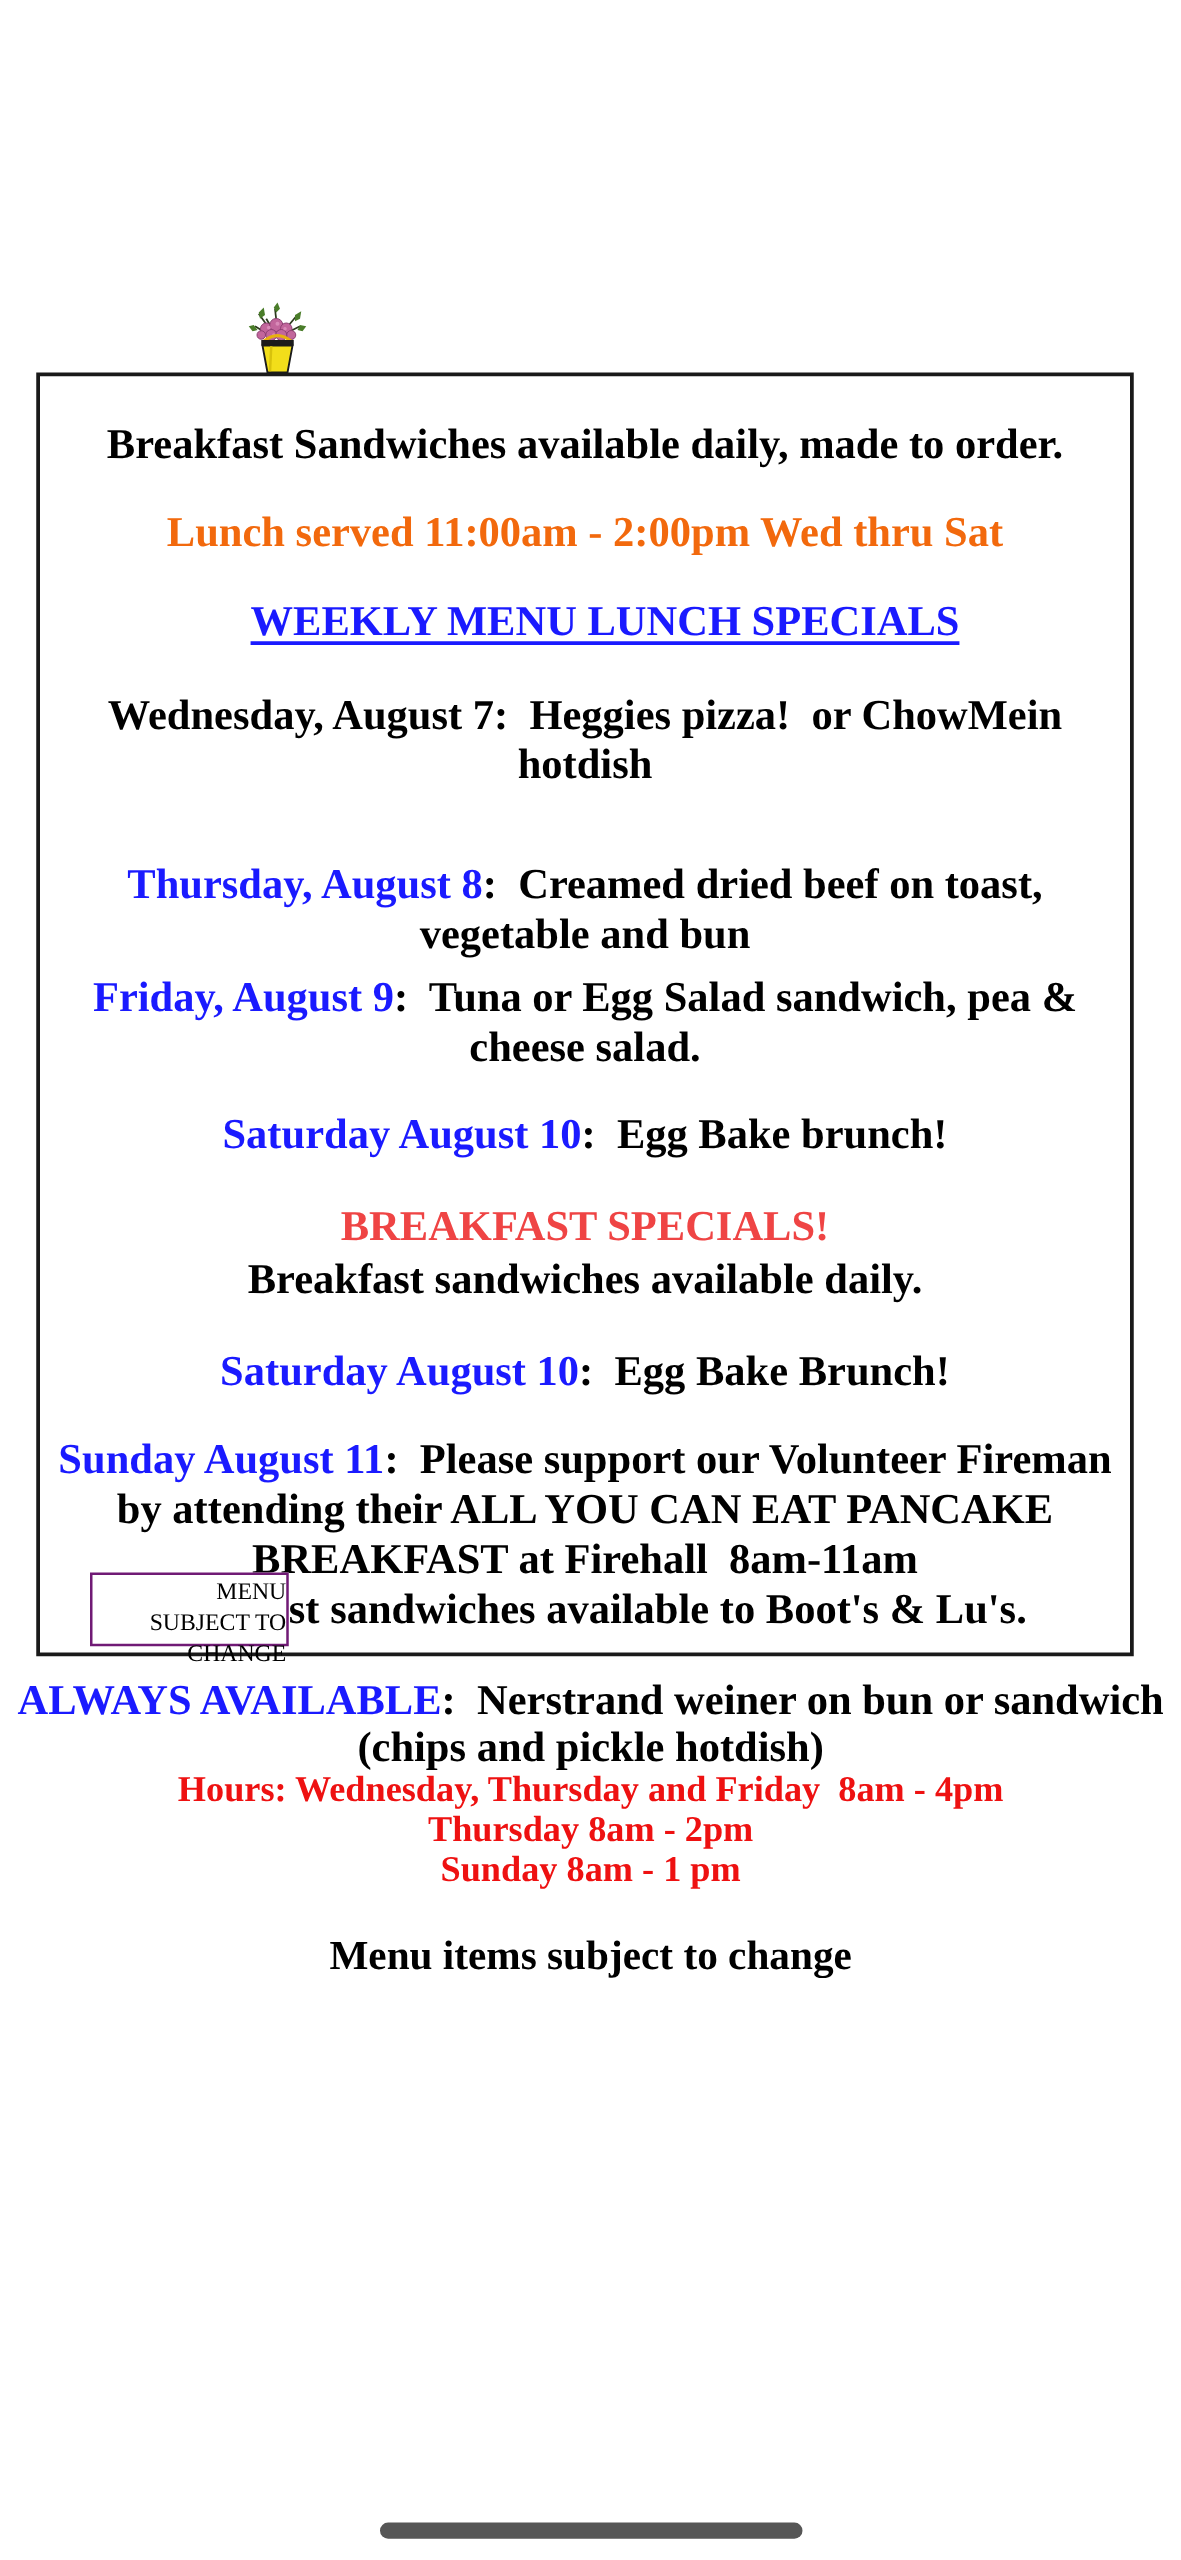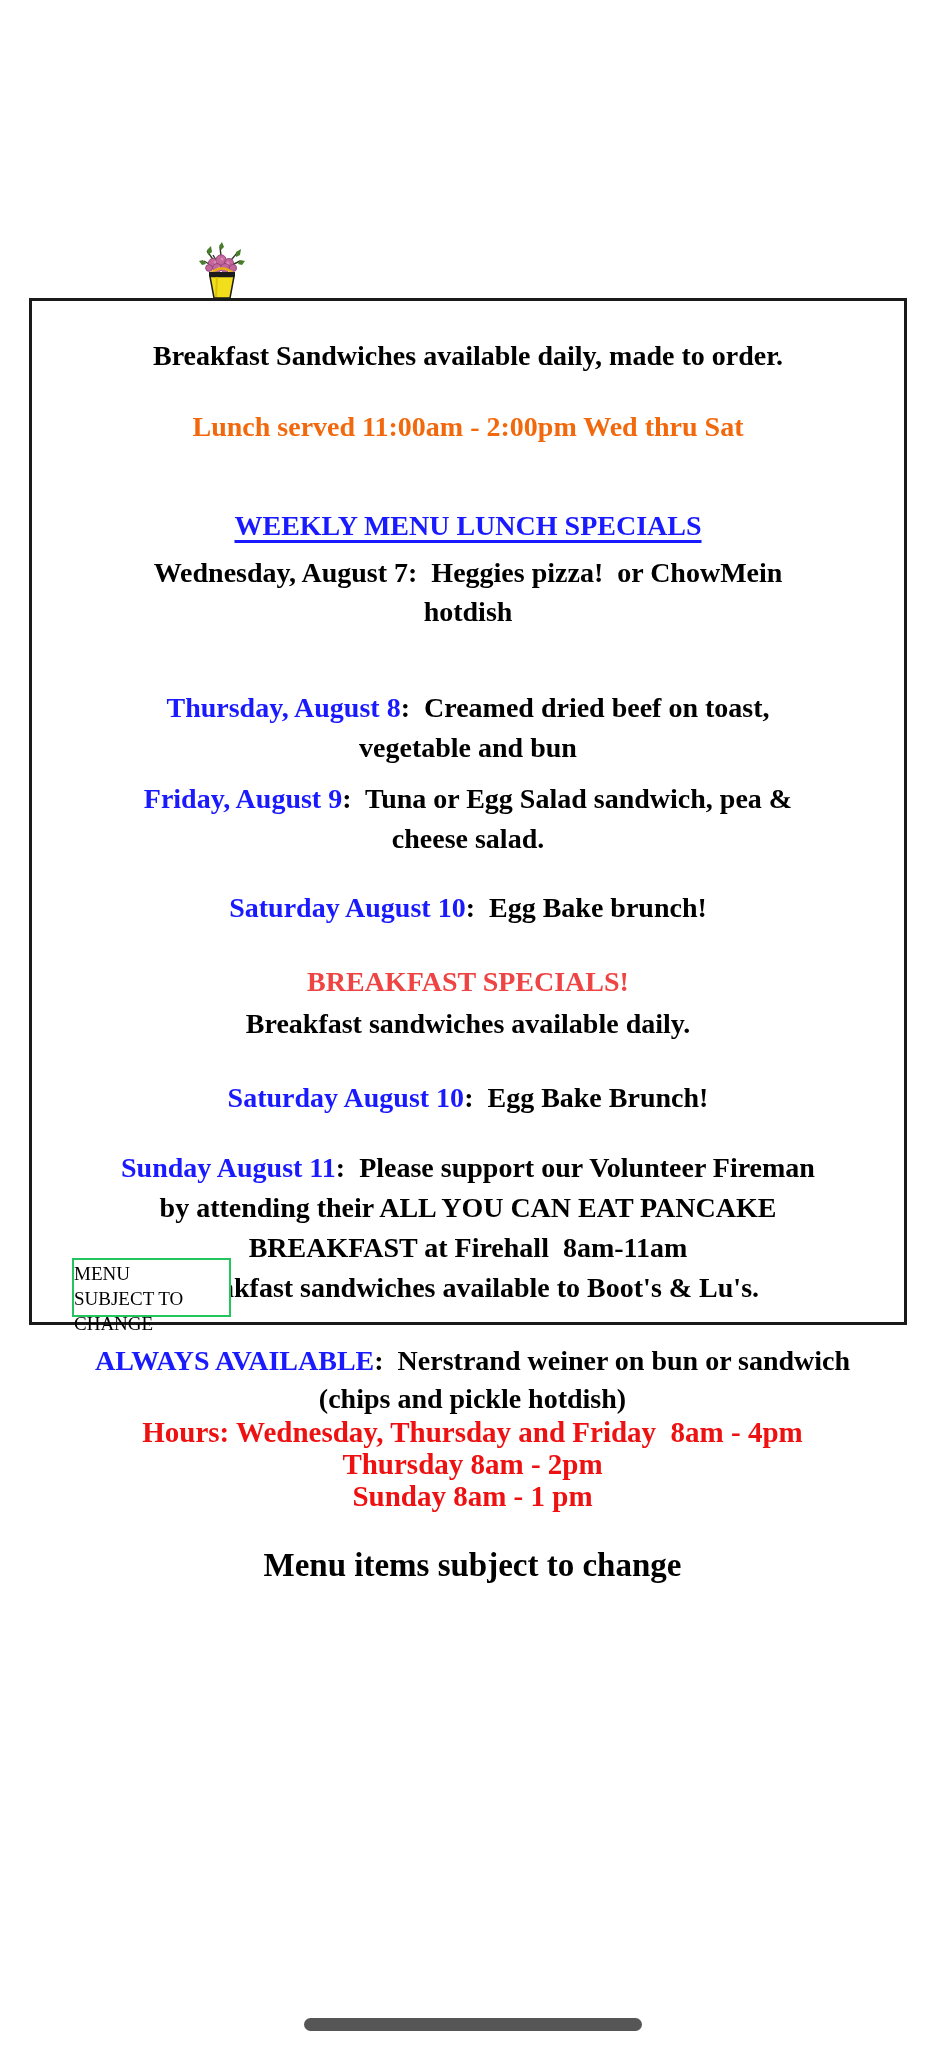--- a/index.html
+++ b/index.html
@@ -20,33 +20,33 @@
     z-index:1;
   }
   .para{
     position:absolute;
     text-align:center;
     white-space:pre-wrap;
     z-index:2;
   }
   .para.scope-box{left:29px;width:878px;}
   .para.scope-page{left:0px;width:945px;}
-  .para.f-main{font-size:28px;}
+  .para.f-main{font-size:34px;}
   .para.f-hours{font-size:29px;}
   .para.f-footer{font-size:33px;}
   .seg-underline{text-decoration:underline;text-decoration-thickness:3px;text-underline-offset:5px;}
   .note-box{
     position:absolute;
     left:72px;top:1258px;
     width:155px;height:55px;
-    border:2px solid #22c55e;
+    border:2px solid #701a75;
     background:#ffffff;
     z-index:6;
     overflow:visible;
-    text-align:left;
+    text-align:right;
   }
   .note-text{
     position:absolute;
     left:0;top:1px;width:100%;
     font-size:19px;
     font-weight:normal;
     line-height:25px;
     color:#000;
     white-space:nowrap;
   }
@@ -105,21 +105,21 @@
     <rect x="16" y="31" width="26" height="4.5" fill="#1b1b1b"></rect>
     <path d="M17 35.5 L41 35.5 L37 57 L21 57 Z" fill="#f2de1a" stroke="#1b1b1b" stroke-width="1.5"></path>
     <path d="M24 36 L23 56" stroke="#d8c20c" stroke-width="2" fill="none"></path>
   </svg>
 
   <div class="menu-box" style="border-color: rgb(26, 26, 26);"></div>
 
   <div id="paragraph-layer">
       <div class="para scope-box f-main" style="top: 336px; line-height: 40px;"><div><span style="color: rgb(0, 0, 0);">Breakfast Sandwiches available daily, made to order.</span></div></div>
       <div class="para scope-box f-main" style="top: 407px; line-height: 40px;"><div><span style="color: rgb(242, 105, 13);">Lunch served 11:00am - 2:00pm Wed thru Sat</span></div></div>
-      <div class="para scope-box f-main" style="top: 506px; line-height: 40px;"><div><span class="seg-underline" style="color: rgb(26, 26, 255);">WEEKLY MENU LUNCH SPECIALS</span></div></div>
+      <div class="para scope-box f-main" style="top: 478px; line-height: 40px; margin-left: 16px;"><div><span class="seg-underline" style="color: rgb(26, 26, 255);">WEEKLY MENU LUNCH SPECIALS</span></div></div>
       <div class="para scope-box f-main" style="top: 553px; line-height: 39px;"><div><span style="color: rgb(0, 0, 0);">Wednesday, August 7:  Heggies pizza!  or ChowMein</span></div><div><span style="color: rgb(0, 0, 0);">hotdish</span></div></div>
       <div class="para scope-box f-main" style="top: 664px; line-height: 40px; margin-top: 24px;"><div><span style="color: rgb(26, 26, 255);">Thursday, August 8</span><span style="color: rgb(0, 0, 0);">:  Creamed dried beef on toast,</span></div><div><span style="color: rgb(0, 0, 0);">vegetable and bun</span></div></div>
       <div class="para scope-box f-main" style="top: 779px; line-height: 40px;"><div><span style="color: rgb(26, 26, 255);">Friday, August 9</span><span style="color: rgb(0, 0, 0);">:  Tuna or Egg Salad sandwich, pea &amp;</span></div><div><span style="color: rgb(0, 0, 0);">cheese salad.</span></div></div>
       <div class="para scope-box f-main" style="top: 888px; line-height: 40px;"><div><span style="color: rgb(26, 26, 255);">Saturday August 10</span><span style="color: rgb(0, 0, 0);">:  Egg Bake brunch!</span></div></div>
       <div class="para scope-box f-main" style="top: 961px; line-height: 42px;"><div><span style="color: #ef4444;">BREAKFAST SPECIALS!</span></div><div><span style="color: rgb(0, 0, 0);">Breakfast sandwiches available daily.</span></div></div>
       <div class="para scope-box f-main" style="top: 1078px; line-height: 40px;"><div><span style="color: rgb(26, 26, 255);">Saturday August 10</span><span style="color: rgb(0, 0, 0);">:  Egg Bake Brunch!</span></div></div>
       <div class="para scope-box f-main" style="top: 1148px; line-height: 40px;"><div><span style="color: rgb(26, 26, 255);">Sunday August 11</span><span style="color: rgb(0, 0, 0);">:  Please support our Volunteer Fireman</span></div><div><span style="color: rgb(0, 0, 0);">by attending their ALL YOU CAN EAT PANCAKE</span></div><div><span style="color: rgb(0, 0, 0);">BREAKFAST at Firehall  8am-11am</span></div><div><span style="color: rgb(0, 0, 0);">Breakfast sandwiches available to Boot's &amp; Lu's.</span></div></div>
       <div class="para scope-page f-main" style="top: 1342px; line-height: 38px;"><div><span style="color: rgb(26, 26, 255);">ALWAYS AVAILABLE</span><span style="color: rgb(0, 0, 0);">:  Nerstrand weiner on bun or sandwich</span></div><div><span style="color: rgb(0, 0, 0);">(chips and pickle hotdish)</span></div></div>
       <div class="para scope-page f-hours" style="top: 1416px; line-height: 32px;"><div><span style="color: rgb(238, 17, 17);">Hours: Wednesday, Thursday and Friday  8am - 4pm</span></div><div><span style="color: rgb(238, 17, 17);">Thursday 8am - 2pm</span></div><div><span style="color: rgb(238, 17, 17);">Sunday 8am - 1 pm</span></div></div>
       <div class="para scope-page f-footer" style="top: 1546px; line-height: 38px;"><div><span style="color: rgb(0, 0, 0); text-align: right;">Menu items subject to change</span></div></div>

